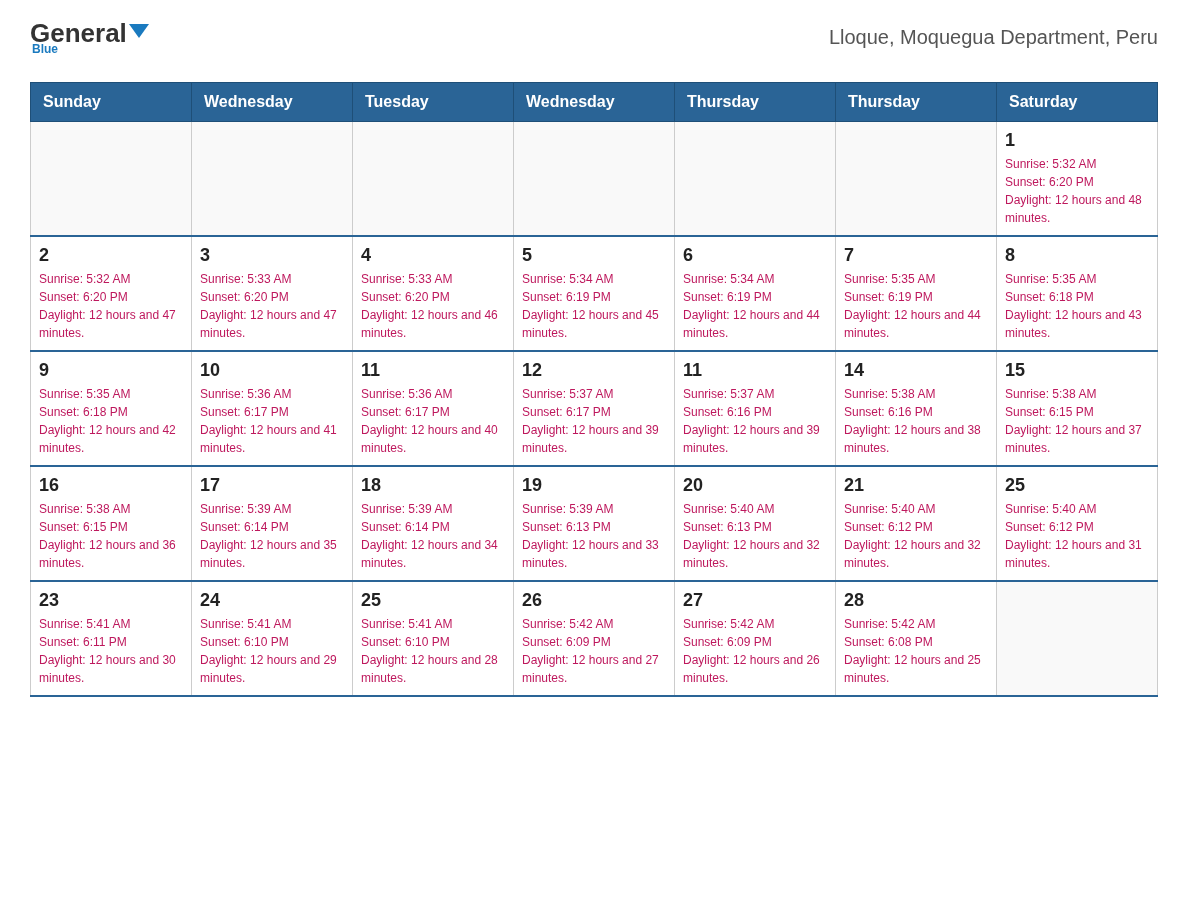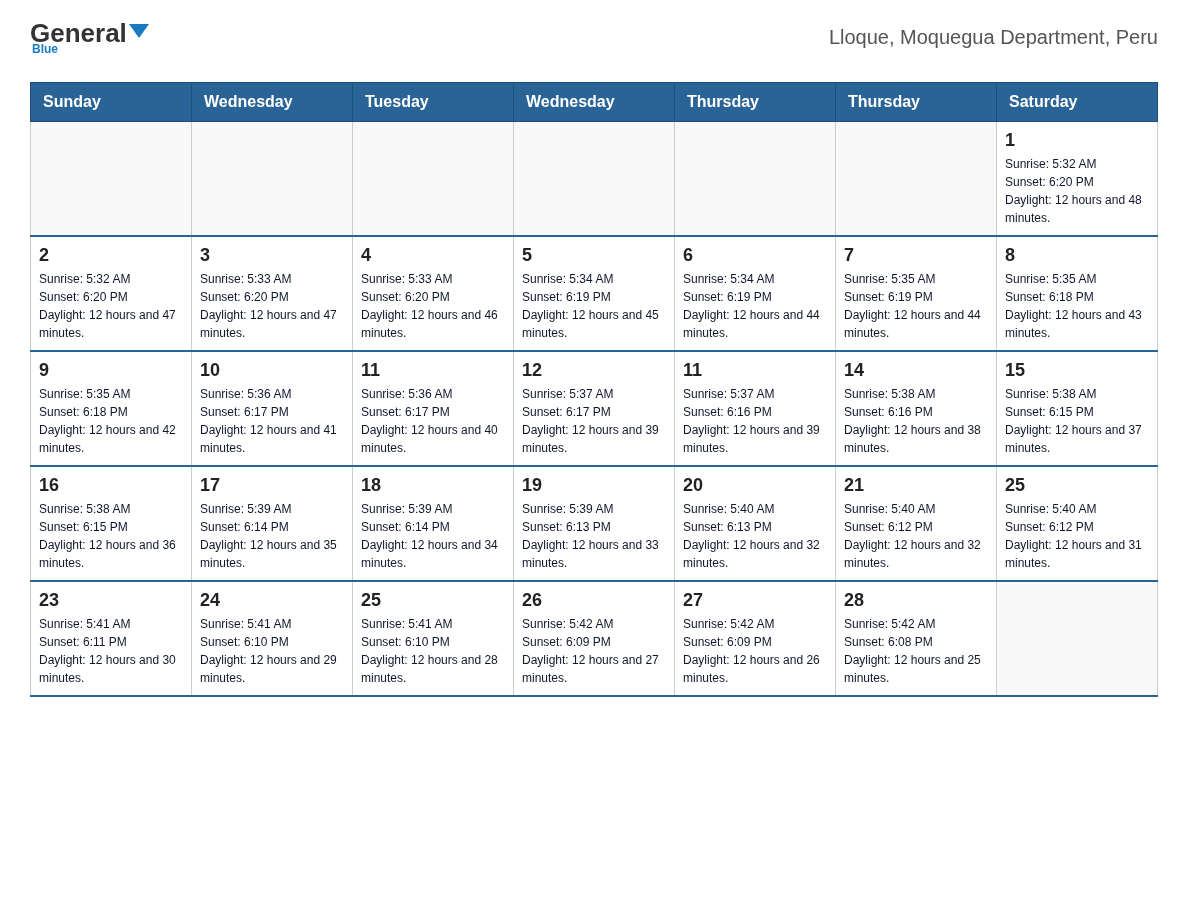--- a/index.html
+++ b/index.html
@@ -88,21 +88,21 @@
       border-bottom: 2px solid #2a6496;
     }
     .day-number {
       font-size: 18px;
       font-weight: bold;
       color: #222;
       display: block;
       margin-bottom: 4px;
     }
     .day-info {
-      color: #0f172a;
+      color: #be185d;
       font-size: 12px;
       line-height: 1.5;
     }
     td.empty {
       background: #f9f9f9;
     }
   </style>
 </head>
 <body>
 

